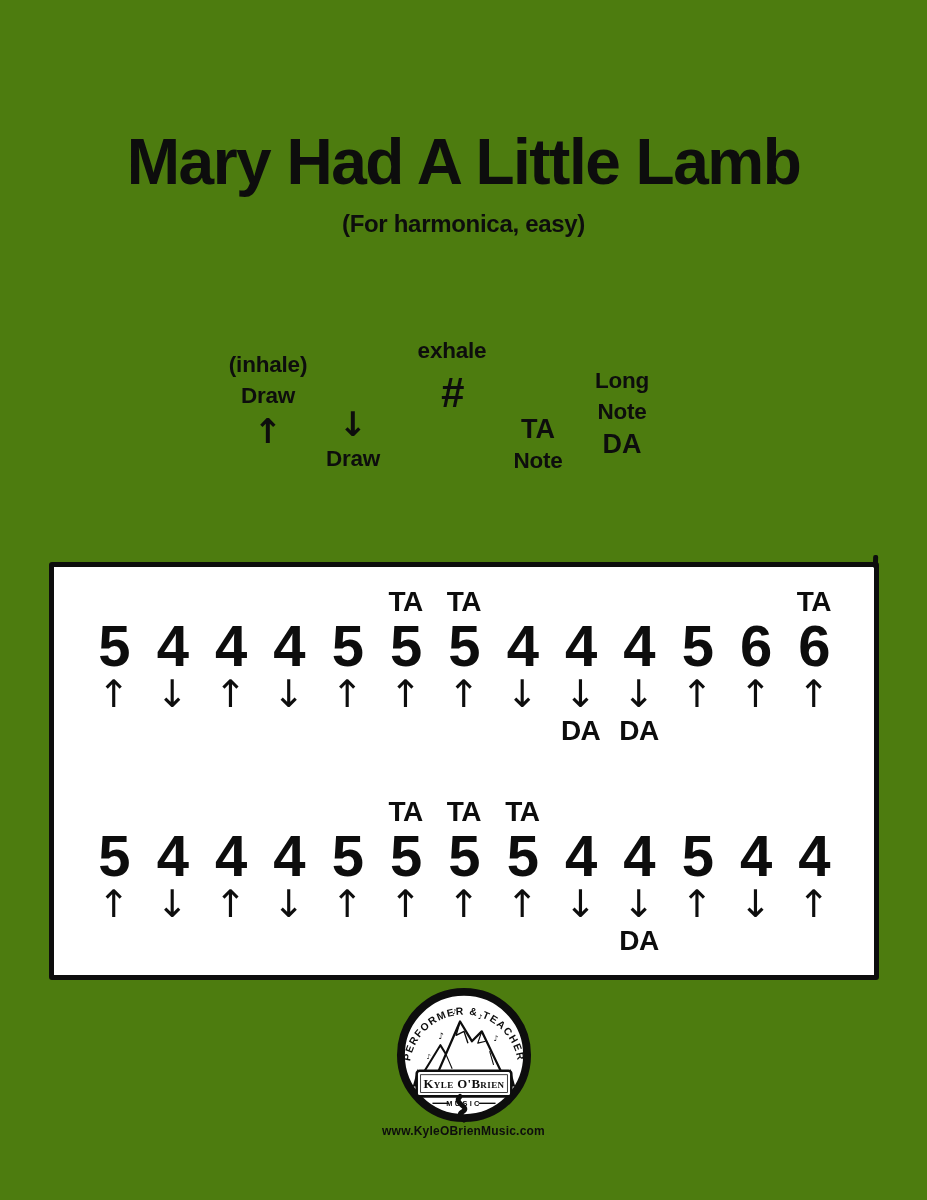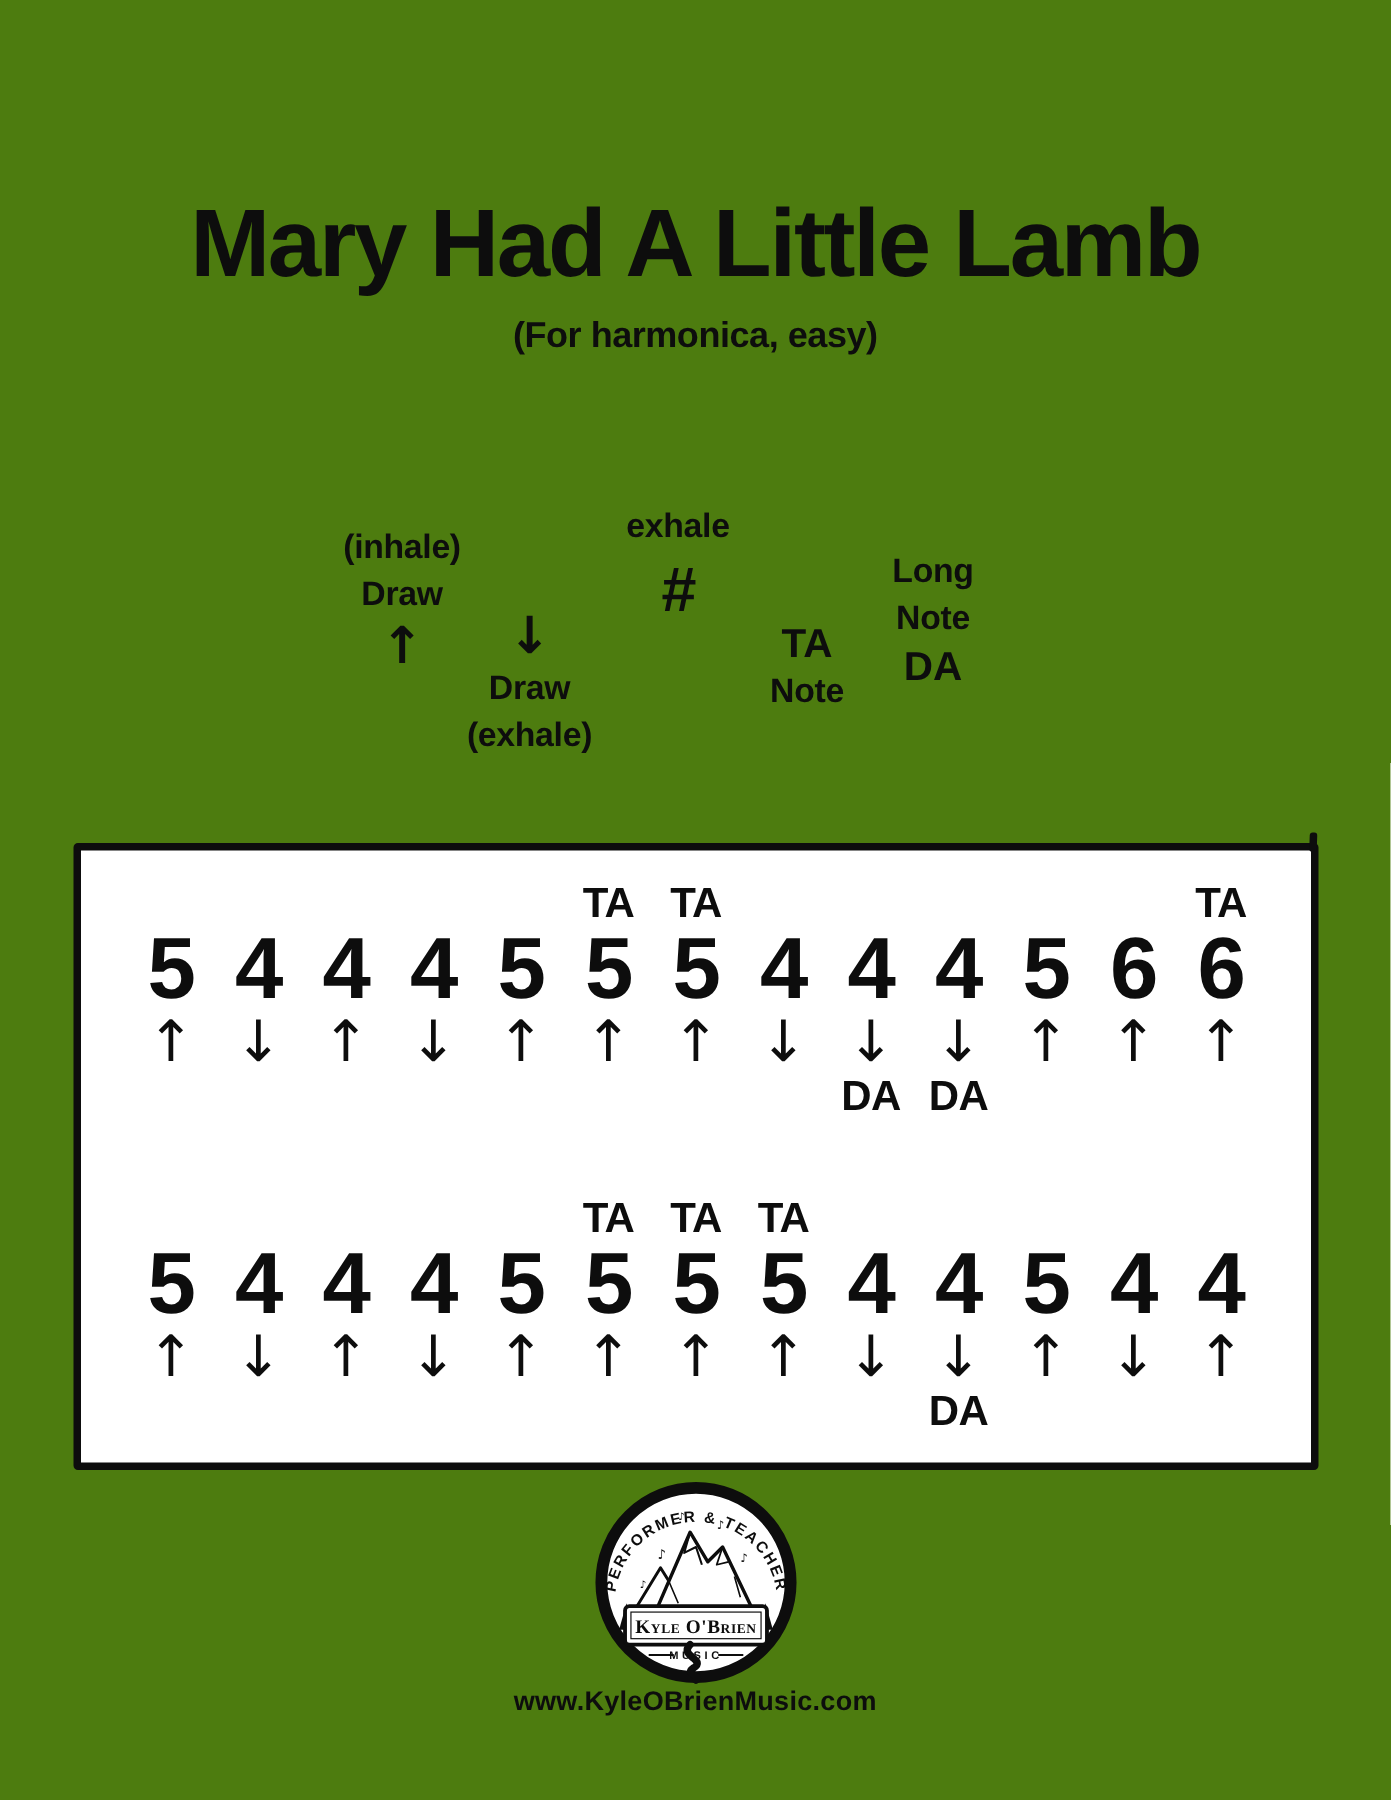--- a/index.html
+++ b/index.html
@@ -93,41 +93,40 @@
   }
 
   
   .logo-wrap {
     position:absolute; top:986px; left:0; width:100%;
     display:flex; justify-content:center;
   }
   .website {
     position:absolute; top:1124px; left:0; width:100%;
     text-align:center;
-    font-size:18px; font-weight:700; letter-spacing:0.2px;
+    font-size:12px; font-weight:700; letter-spacing:0.2px;
   }
 </style>
 </head>
 <body>
 
 <div class="page">
 
   <h1 class="title">Mary Had A Little Lamb</h1>
   <div class="subtitle">(For harmonica, easy)</div>
 
   <div class="legend">
     <div class="legend-col col-draw">
       <div>(inhale)</div>
       <div>Draw</div>
       <div class="legend-symbol-arrow">↑</div>
     </div>
     <div class="legend-col col-blow">
       <div class="legend-symbol-arrow">↓</div>
       <div>Draw</div>
-      <div>(exhale)</div>
     </div>
     <div class="legend-col col-hole">
       <div>exhale</div>
       <div class="legend-symbol-hash">#</div>
     </div>
     <div class="legend-col col-short">
       <div class="legend-symbol-word">TA</div>
       <div>Note</div>
     </div>
     <div class="legend-col col-long">

